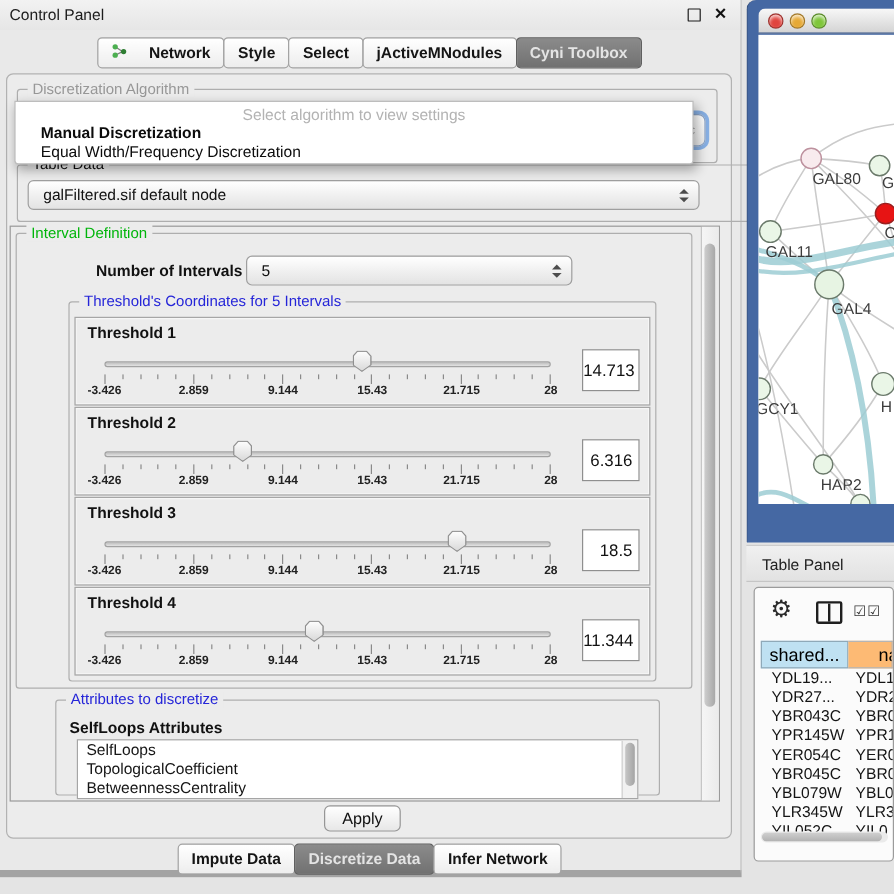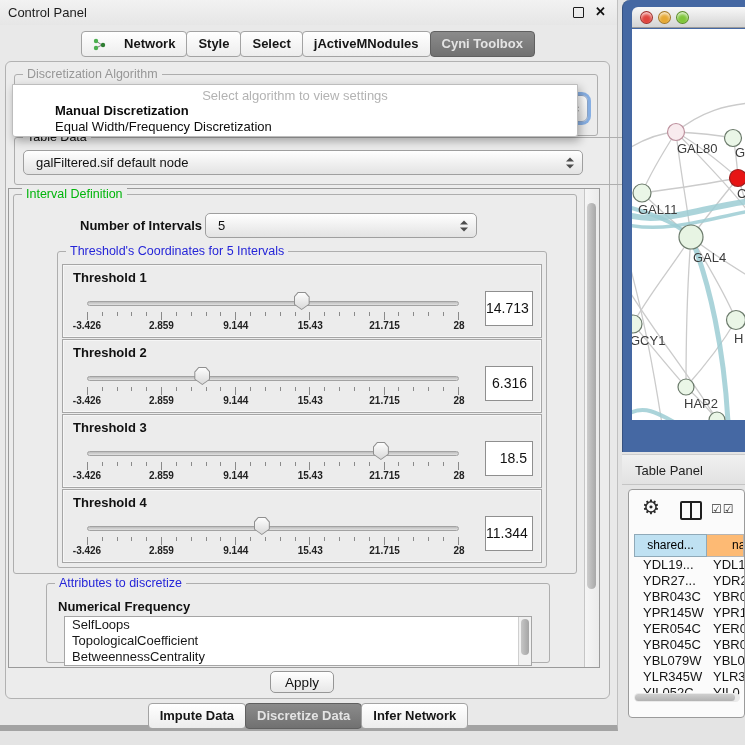--- a/index.html
+++ b/index.html
@@ -11,21 +11,21 @@
   .cp { position:absolute; left:0; top:0; width:618px; height:731px; background:#e9e9e9;
         border-right:1px solid #c0c0c0; border-bottom:6px solid #a3a3a3; }
   .cp-titlebar { position:absolute; left:0; top:0; right:0; height:25px; background:linear-gradient(#f2f2f2,#e6e6e6); }
   .cp-title { position:absolute; left:8px; top:5px; font-size:13px; color:#1c1c1c; }
   .float-icon { position:absolute; right:33px; top:7px; width:11px; height:11px; border:1.5px solid #1c1c1c; border-radius:1px; }
   .close-icon { position:absolute; right:11px; top:4px; font-size:13px; font-weight:900; color:#111; }
 
   
   .tabbar { position:absolute; left:0; right:0; top:31px; display:flex; justify-content:center; }
   .tab { border:1px solid #a3a3a3; background:linear-gradient(#ffffff,#ededed); padding:4px 11px 5px;
-         font-size:13px; font-weight:bold; color:#151515; margin-left:-1px; display:flex; align-items:flex-end;
+         font-size:13px; font-weight:bold; color:#151515; margin-left:-1px; display:flex; align-items:flex-start;
          gap:18px; border-radius:4px; white-space:nowrap; cursor:default; }
   .tab.selected { background:linear-gradient(#8b8b8b,#717171); color:#e4e4e4; border-color:#606060; }
   .bottom-tabbar { position:absolute; left:0; right:0; top:703px; display:flex; justify-content:center; }
 
   .outer-panel { position:absolute; left:5px; top:61px; width:605px; height:638px;
                  border:1px solid #b2b2b2; border-radius:6px; background:#ececec; }
 
   
   .group { position:absolute; border:1px solid #aeaeae; border-radius:3px; }
   .group-label { position:absolute; top:-8px; left:8px; background:#ececec; padding:0 4px; font-size:12.5px;
@@ -44,21 +44,21 @@
   .arrows::after  { content:""; position:absolute; bottom:0; left:0; border-left:4px solid transparent;
                     border-right:4px solid transparent; border-top:4px solid #4c4c4c; }
   .focus-combo { position:absolute; left:22px; top:95px; width:566px; height:27px; border-radius:6px;
                  border:1px solid #8aa4c8; background:linear-gradient(#fff,#e9e9e9);
                  box-shadow:0 0 0 3px rgba(110,160,225,.8); z-index:1; }
 
   
   .popup { position:absolute; left:12px; top:84px; width:566px; height:53px; background:#fff;
            border:1px solid #bdbdbd; border-radius:0 0 3px 3px; box-shadow:2px 4px 10px rgba(0,0,0,.32); z-index:30; }
   .popup-prompt { height:18px; padding-top:3px; text-align:center; font-size:13px; color:#b3b3b3; }
-  .popup-item { height:16px; line-height:16px; font-size:13px; color:#0c0c0c; padding-left:21px; white-space:nowrap;margin-left:21px; }
+  .popup-item { height:16px; line-height:16px; font-size:13px; color:#0c0c0c; padding-left:21px; white-space:nowrap; }
   .popup-item.bold { font-weight:bold; }
 
   
   .scrollpane { position:absolute; left:8px; top:188px; width:592px; height:480px; border:1px solid #9a9a9a; background:#ececec; }
   .vsb { position:absolute; right:0; top:0; bottom:0; width:15px; background:linear-gradient(90deg,#f5f5f5,#ebebeb);
          border-left:1px solid #c6c6c6; }
   .vsb-thumb { position:absolute; left:2px; width:9px; border-radius:5px;
                background:linear-gradient(90deg,#cdcdcd,#a8a8a8); }
 
   
@@ -108,21 +108,21 @@
   
   .tp-bar { position:absolute; left:622px; top:454px; width:123px; height:31px;
             background:linear-gradient(#f0f0f0,#e2e2e2); border-top:1px solid #cdcdcd; border-bottom:1px solid #c5c5c5;
             font-size:13px; color:#222; padding:8px 0 0 13px; }
   .tp-win { position:absolute; left:628px; top:489px; width:117px; height:229px; background:#fbfbfb;
             border:1px solid #9b9b9b; border-radius:4px; overflow:hidden; }
   .tp-gear { position:absolute; left:13px; top:5px; font-size:20px; color:#2b2b2b; }
   .tp-split { position:absolute; left:51px; top:11px; width:22px; height:19px; border:2px solid #1f1f1f; border-radius:2px; }
   .tp-split::after { content:""; position:absolute; left:8px; top:0; bottom:0; width:2px; background:#1f1f1f; }
   .tp-checks { position:absolute; left:82px; top:12px; font-size:12px; color:#333; letter-spacing:1px; }
-  .tp-header { position:absolute; left:5px; top:44px; right:0; height:23px; display:flex; font-size:12px; }
+  .tp-header { position:absolute; left:5px; top:44px; right:0; height:23px; display:flex; font-size:15px; }
   .tp-h1 { width:73px; background:#bfe1f2; border:1px solid #8fa9b8; text-align:center; padding-top:3px;
            white-space:nowrap; overflow:hidden; }
   .tp-h2 { flex:1; background:#fdba74; border:1px solid #b5b5b5; border-left:none; padding:3px 0 0 25px;
            white-space:nowrap; overflow:hidden; }
   .tp-rows { position:absolute; left:5px; top:67px; right:0; height:146px; overflow:hidden; }
   .tp-row { height:16px; display:flex; font-size:13px; color:#141414; }
   .tp-c1 { width:73px; padding-left:9px; white-space:nowrap; overflow:hidden; }
   .tp-c2 { flex:1; padding-left:6px; white-space:nowrap; overflow:hidden; }
   .hsb { position:absolute; left:5px; right:4px; top:203px; height:9px; background:#eaeaea; border-radius:5px; }
   .hsb-thumb { position:absolute; left:1px; top:1px; height:7px; width:94%; border-radius:4px;
@@ -385,21 +385,21 @@
               </div>
             </div>
             <div class="value-box">11.344</div>
           </div>
         </div>
     </div>
 
     <div class="group" style="left:46px; top:583px; width:504px; height:80px;">
       <span class="group-label lbl-blue">Attributes to discretize</span>
     </div>
-    <span class="attr-title">Numerical Frequency</span>
+    <span class="attr-title">SelfLoops Attributes</span>
     <div class="attr-list">
       <div id="attr-items">
           <div class="attr-item">SelfLoops</div>
           <div class="attr-item">TopologicalCoefficient</div>
           <div class="attr-item">BetweennessCentrality</div>
         </div>
       <div class="attr-vsb">
         <div class="attr-vsb-thumb"></div>
       </div>
     </div>

